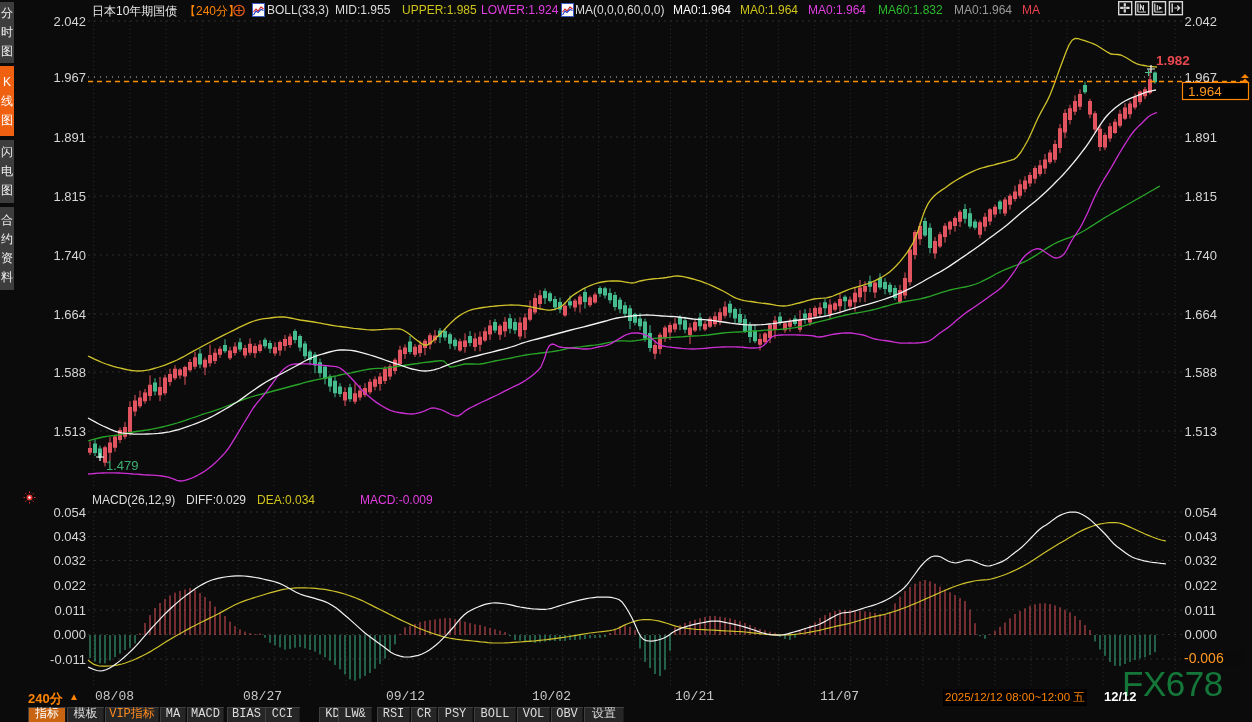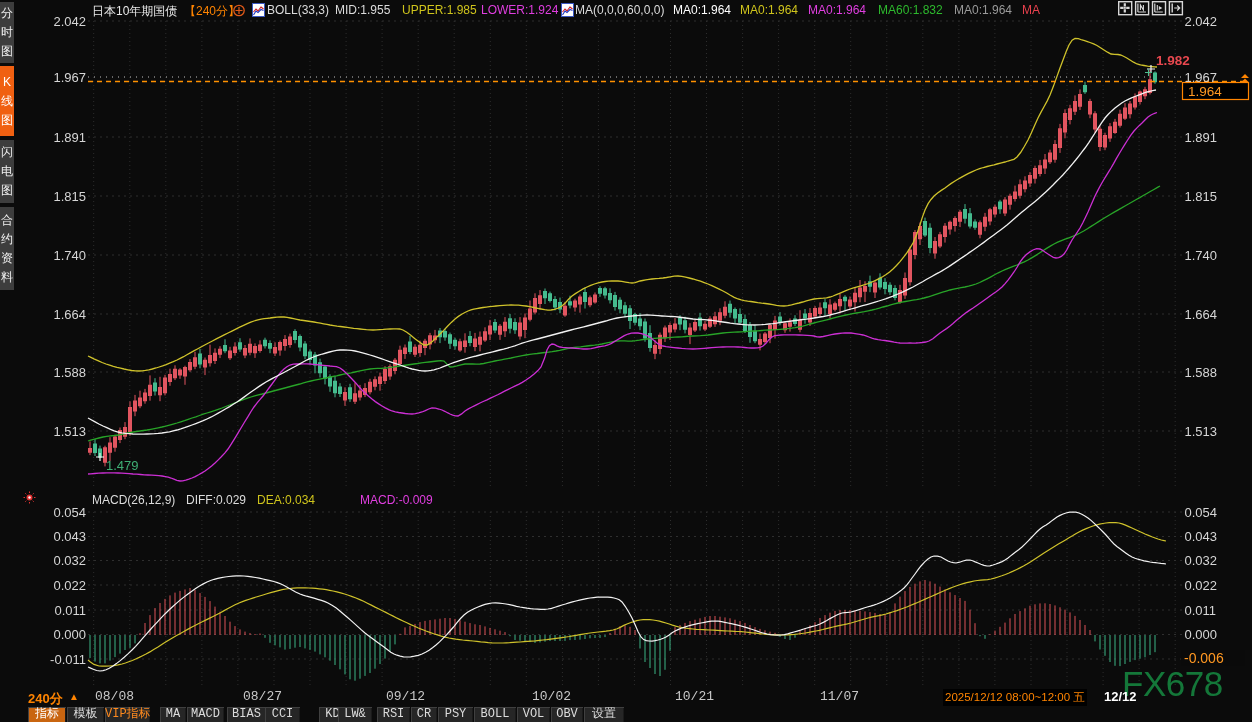--- a/index.html
+++ b/index.html
@@ -150,21 +150,21 @@
 <div style="position:absolute;left:95px;top:689px;color:#c8c8c8;font-size:13px;font-weight:normal;white-space:nowrap;font-family:Liberation Mono,monospace">08/08</div>
 <div style="position:absolute;left:243px;top:689px;color:#c8c8c8;font-size:13px;font-weight:normal;white-space:nowrap;font-family:Liberation Mono,monospace">08/27</div>
 <div style="position:absolute;left:386px;top:689px;color:#c8c8c8;font-size:13px;font-weight:normal;white-space:nowrap;font-family:Liberation Mono,monospace">09/12</div>
 <div style="position:absolute;left:532px;top:689px;color:#c8c8c8;font-size:13px;font-weight:normal;white-space:nowrap;font-family:Liberation Mono,monospace">10/02</div>
 <div style="position:absolute;left:675px;top:689px;color:#c8c8c8;font-size:13px;font-weight:normal;white-space:nowrap;font-family:Liberation Mono,monospace">10/21</div>
 <div style="position:absolute;left:820px;top:689px;color:#c8c8c8;font-size:13px;font-weight:normal;white-space:nowrap;font-family:Liberation Mono,monospace">11/07</div>
 <div style="position:absolute;left:943px;top:689px;color:#ff8400;font-size:11.5px;font-weight:normal;white-space:nowrap;background:#000;padding:1px 2px">2025/12/12 08:00~12:00 五</div>
 <div style="position:absolute;left:1104px;top:689px;color:#ffffff;font-size:13px;font-weight:bold;white-space:nowrap;">12/12</div>
 <div class="btn" style="left:28px;width:38px;background:#c96510;color:#fff;">指标</div>
 <div class="btn" style="left:67px;width:37px;">模板</div>
-<div class="btn" style="left:105px;width:45px;color:#ff8a1e;">VIP指标</div>
+<div class="btn" style="left:105px;width:54px;color:#ff8a1e;">VIP指标</div>
 <div class="btn" style="left:160px;width:26px;">MA</div>
 <div class="btn" style="left:187px;width:37px;">MACD</div>
 <div class="btn" style="left:227px;width:39px;">BIAS</div>
 <div class="btn" style="left:265px;width:35px;">CCI</div>
 <div class="btn" style="left:303px;width:34px;margin-left:16px;">KDJ</div>
 <div class="btn" style="left:338px;width:34px;">LW&amp;</div>
 <div class="btn" style="left:377px;width:33px;">RSI</div>
 <div class="btn" style="left:411px;width:26px;">CR</div>
 <div class="btn" style="left:438px;width:35px;">PSY</div>
 <div class="btn" style="left:474px;width:42px;">BOLL</div>

